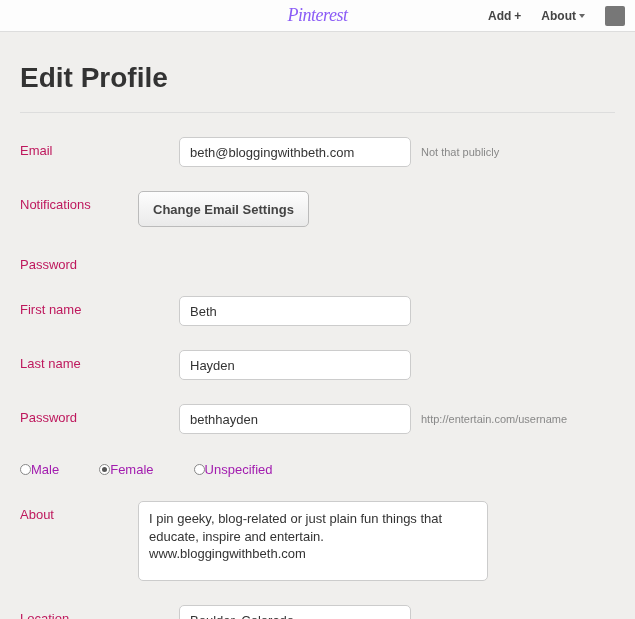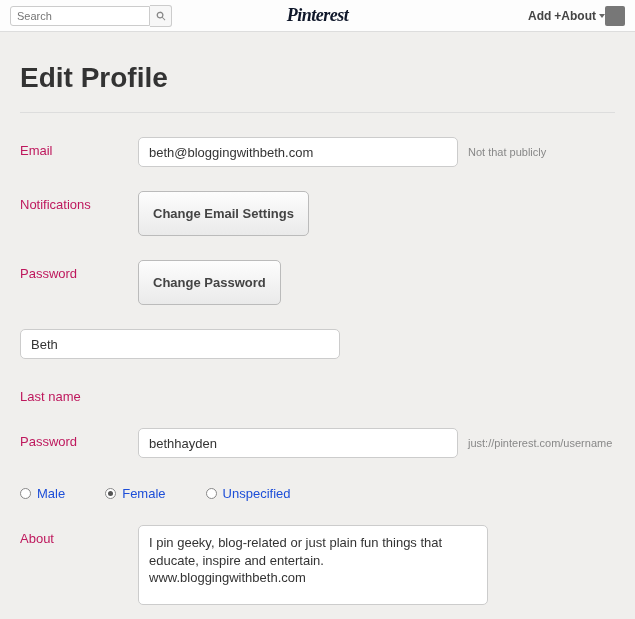--- a/index.html
+++ b/index.html
@@ -45,30 +45,30 @@
     justify-content: center;
     cursor: pointer;
   }
   .search-btn svg { width: 10px; height: 10px; fill: #888; }
   .logo {
     position: absolute;
     left: 50%;
     transform: translateX(-50%);
     font-family: Georgia, serif;
     font-style: italic;
-    font-weight: bold;
+    font-weight: normal;
     font-size: 18px;
-    color: #0f172a;
+    color: #8b5cf6;
     letter-spacing: -0.5px;
   }
   .top-right {
     margin-left: auto;
     display: flex;
     align-items: center;
-    gap: 0;
+    gap: 20px;
     font-size: 12px;
     font-weight: bold;
     color: #444;
   }
   .menu-item { cursor: pointer; display: flex; align-items: center; gap: 3px; }
   .plus { font-size: 12px; }
   .caret-down {
     width: 0; height: 0;
     border-left: 3px solid transparent;
     border-right: 3px solid transparent;
@@ -115,47 +115,46 @@
   .text-input {
     width: 280px;
     height: 30px;
     border: 1px solid #ccc;
     border-radius: 5px;
     padding: 0 10px;
     font-size: 13px;
     color: #333;
     background: #fff;
   }
-  .wide { width: 320px; }
+  .wide { width: 232px; margin-left: 41px; }
   .hint {
     font-size: 11px;
     color: #888;
   }
   .btn {
-    height: 45px;
+    height: 36px;
     border: 1px solid #bbb;
     border-radius: 5px;
     background: linear-gradient(#fdfdfd,#eaeaea);
     padding: 0 14px;
     font-size: 13px;
     font-weight: bold;
     color: #444;
     cursor: pointer;
   }
   .radio-group {
     display: flex;
     gap: 40px;
     padding-top: 4px;
   }
   .radio-item {
     display: flex;
     align-items: center;
-    gap: 6px;
-    font-size: 13px;
-    color: #1d4ed8;
+    font-size: 13px;
+    color: #a21caf;
     cursor: pointer;
   }
   .radio-circle {
     width: 11px; height: 11px;
     border: 1px solid #888;
     border-radius: 50%;
     display: flex;
     align-items: center;
     justify-content: center;
     background: #fff;
@@ -177,28 +176,20 @@
     background: #fff;
     resize: none;
     font-family: inherit;
     line-height: 1.35;
   }
 </style>
 </head>
 <body>
 
 <div class="topbar">
-  <div class="search-wrap">
-    <input class="search-input" placeholder="Search" style="">
-    <div class="search-btn">
-      <svg viewBox="0 0 16 16">
-          <path d="M6.5 1a5.5 5.5 0 014.38 8.83l4.15 4.15-1.06 1.06-4.15-4.15A5.5 5.5 0 116.5 1zm0 2a3.5 3.5 0 100 7 3.5 3.5 0 000-7z"></path>
-        </svg>
-    </div>
-  </div>
   <div class="logo">Pinterest</div>
   <div class="top-right">
     <div class="menu-item">
       <span>Add</span>
       <span class="plus">+</span>
     </div>
     <div class="menu-item">
       <span>About</span>
       <span class="caret-down"></span>
     </div>
@@ -220,40 +211,41 @@
 
   <div class="row">
     <div class="label">Notifications</div>
     <div class="control">
       <button class="btn">Change Email Settings</button>
     </div>
   </div>
 
   <div class="row">
     <div class="label">Password</div>
-    <div class="control">
-      <button class="btn">Change Password</button>
-    </div>
-  </div>
-
-  <div class="row">
+  </div>
+
+  <div class="row">
+    <div class="label">First name</div>
     <div class="control">
       <input class="text-input wide" value="Beth" style="">
     </div>
   </div>
 
   <div class="row">
     <div class="label">Last name</div>
+    <div class="control">
+      <input class="text-input wide" value="Hayden" style="">
+    </div>
   </div>
 
   <div class="row">
     <div class="label">Password</div>
     <div class="control">
       <input class="text-input wide" value="bethhayden" style="">
-      <span class="hint">just://pinterest.com/username</span>
+      <span class="hint">http://entertain.com/username</span>
     </div>
   </div>
 
   <div class="row">
     <div class="control radio-group">
       <div class="radio-item">
         <span class="radio-circle"></span>
         <span>Male</span>
       </div>
       <div class="radio-item">

